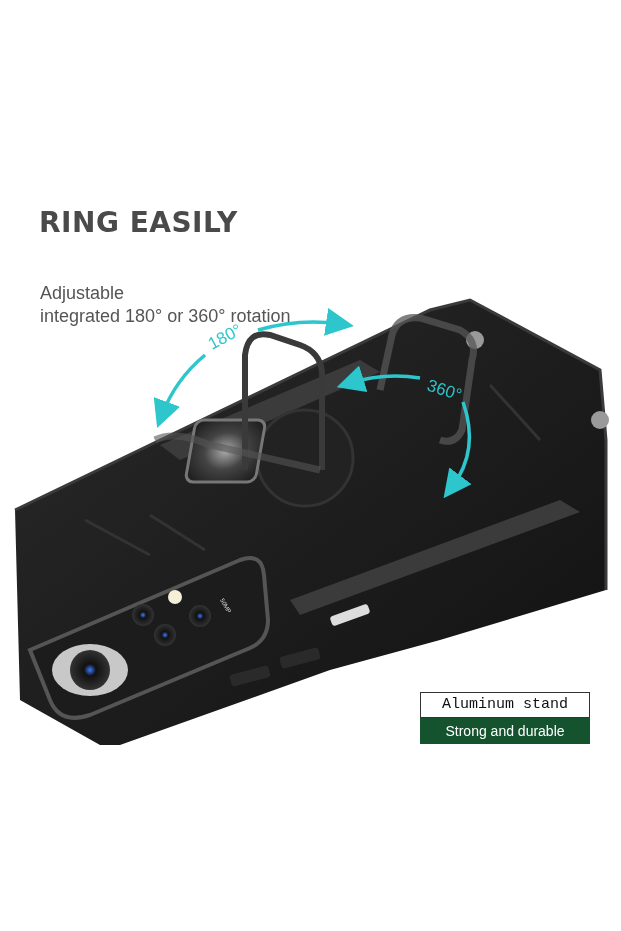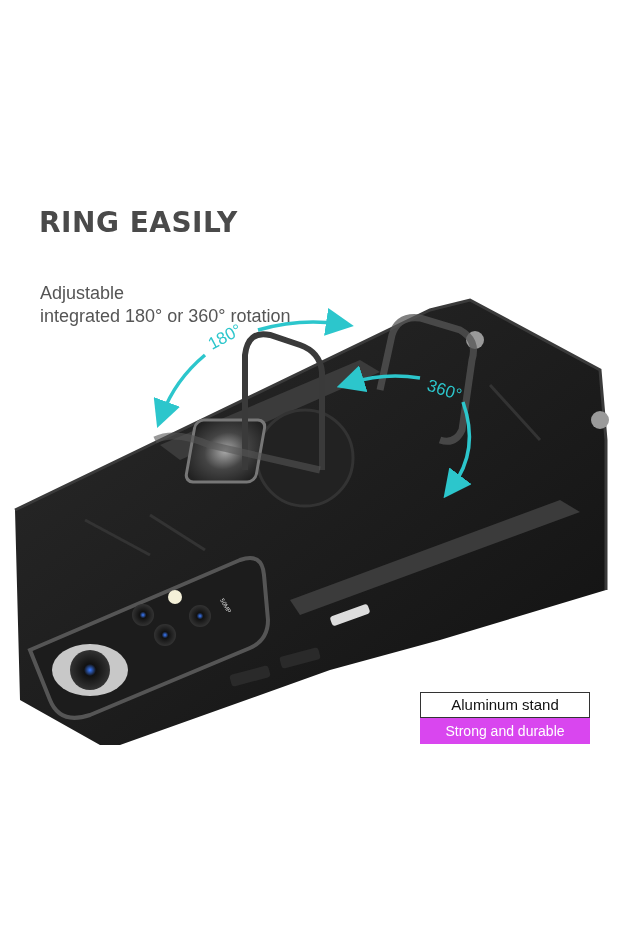--- a/index.html
+++ b/index.html
@@ -2,22 +2,22 @@
 <html><head>
   <meta charset="utf-8">
   <style>
     html, body { margin: 0; padding: 0; }
     body { width: 621px; height: 931px; background: #ffffff; overflow: hidden; position: relative; font-family: "Liberation Sans", sans-serif; }
     .stage { position: absolute; left: 0; top: 0; width: 621px; height: 931px; }
     .headline { position: absolute; left: 39px; top: 206px; color: #4a4a4a; font-family: "DejaVu Sans", sans-serif; font-weight: bold; font-size: 28px; line-height: 34px; letter-spacing: 0.5px; }
     .subline { position: absolute; left: 40px; top: 282px; color: #555; font-size: 18px; line-height: 23px; }
     .scene { position: absolute; left: 0; top: 0; width: 621px; height: 931px; }
     .badge { position: absolute; left: 420px; top: 692px; width: 170px; }
-    .badge .top { border: 1.5px solid #333; background: #fff; color: #111; font-size: 15px; text-align: center; height: 24px; line-height: 24px; }
-    .badge .bot { background: #d946ef; color: #fff; font-size: 14px; text-align: center; height: 26px; line-height: 26px; }
+    .badge .top { border: 1.5px solid #333; background: #fff; color: #111; font-size: 15px; text-align: center; height: 24px; line-height: 24px; font-family: Liberation Mono, monospace; }
+    .badge .bot { background: #14532d; color: #fff; font-size: 14px; text-align: center; height: 26px; line-height: 26px; }
     .arrow-label { font-family: "Liberation Sans", sans-serif; font-size: 17px; fill: #2cc6cc; }
   </style>
 </head>
 <body>
 
 <div class="stage">
   <svg class="scene" width="621" height="931" viewBox="0 0 621 931">
     <defs>
       <linearGradient id="caseG" x1="0" y1="0" x2="1" y2="1">
         <stop offset="0" stop-color="#2a2a2a"></stop>

